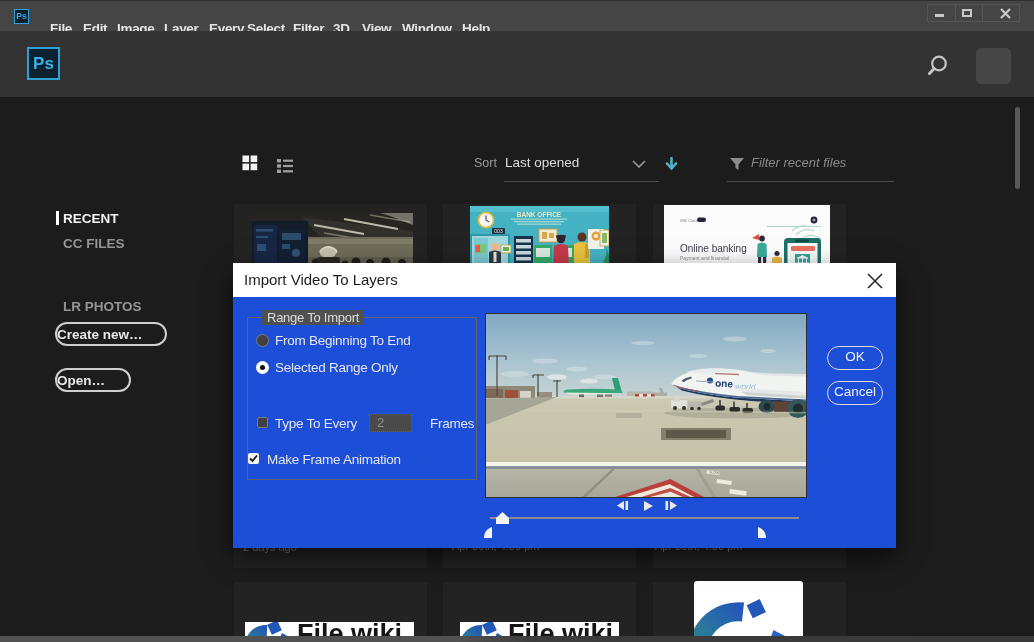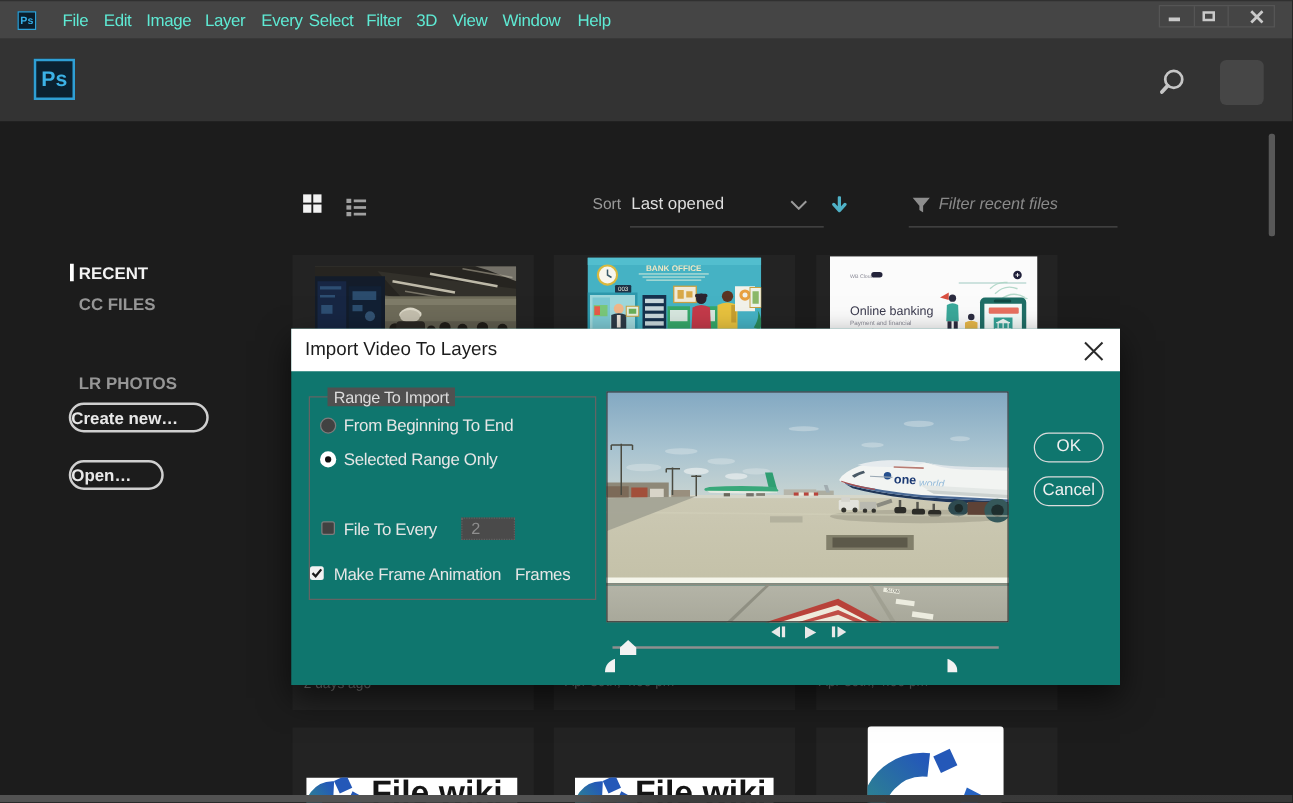--- a/index.html
+++ b/index.html
@@ -2,21 +2,21 @@
 <html><head>
 <meta charset="utf-8">
 <style>
 * { margin:0; padding:0; box-sizing:border-box; }
 html,body { width:1034px; height:642px; overflow:hidden; background:#1c1c1c;
   font-family:"Liberation Sans", sans-serif; }
 .abs { position:absolute; }
 #stage { position:relative; width:1034px; height:642px; overflow:hidden; }
 
 #menubar { left:0; top:0; width:1034px; height:31px; background:#454545; border-top:1px solid #303030; }
-.menuitem { position:absolute; top:0; height:31px; line-height:31px; color:#5eead4; font-size:13.5px; letter-spacing:-0.3px; }
+.menuitem { position:absolute; top:12px; height:31px; line-height:31px; color:#e5e5e5; font-size:13.5px; letter-spacing:-0.3px;font-weight:bold; }
 #psmini { position:absolute; left:14px; top:8px; width:15px; height:15px; background:#0a1e2c;
   border:1px solid #2fa2d8; color:#37b0e8; font-size:8.5px; font-weight:bold; text-align:center; line-height:13px; }
 #winbtns { position:absolute; left:927px; top:3px; width:93px; height:18px; border:1px solid #555555; }
 #winbtns .sep { position:absolute; top:0; width:1px; height:100%; background:#555555; }
 
 #appheader { left:0; top:31px; width:1034px; height:66px; background:#333333; }
 #pslogo { position:absolute; left:27px; top:16px; width:33px; height:33px; background:#0b2130;
   border:2px solid #2f9fd4; color:#3cb2e6; font-size:17px; font-weight:bold; text-align:center; line-height:29px; }
 #profile { position:absolute; left:976px; top:17px; width:35px; height:36px; background:#464646; border-radius:5px; }
 
@@ -25,21 +25,21 @@
 .pillbtn { position:absolute; border:2px solid #cfcfcf; border-radius:14px; color:#e8e8e8;
   font-size:13.5px; font-weight:bold; text-align:left; }
 .card { position:absolute; width:193px; background:#232323; }
 .datetxt { position:absolute; color:#7f7f7f; font-size:11px; }
 #scrollthumb { position:absolute; left:1015px; top:10px; width:5px; height:82px; background:#585858; border-radius:2px; }
 #bottombar { position:absolute; left:0; top:636px; width:1034px; height:6px;
   background:linear-gradient(90deg,#525252 0%,#525252 44%,#3c3c3c 52%,#383838 100%); }
 
 .srtxt { position:absolute; top:59px; height:14px; line-height:14px; }
 
-#dialog { left:233px; top:263px; width:663px; height:285px; background:#0f766e;
+#dialog { left:233px; top:263px; width:663px; height:285px; background:#1d4ed8;
   box-shadow:0 10px 24px rgba(0,0,0,0.6); }
 #dlgtitle { position:absolute; left:0; top:0; width:663px; height:34px; background:#ffffff; }
 #dlgtitle span { position:absolute; left:11px; top:0; line-height:34px; font-size:15px; color:#1c1c1c; }
 .radio { position:absolute; width:13px; height:13px; border-radius:50%; }
 .radio.off { background:#414141; border:1px solid #7d7d7d; }
 .radio.on { background:#ffffff; }
 .radio.on::after { content:""; position:absolute; left:4px; top:4px; width:5px; height:5px; border-radius:50%; background:#111; }
 .cb { position:absolute; width:11px; height:11px; border-radius:2px; }
 .cb.off { background:#414141; border:1px solid #7d7d7d; }
 .cb.on { background:#f2f2f2; }
@@ -298,23 +298,23 @@
       <path d="M2 2 L16 16 M16 2 L2 16" stroke="#2a2a2a" stroke-width="1.6"></path>
     </svg>
 
     <div class="abs" style="left:14px; top:54px; width:230px; height:163px; border:1px solid #646464;"></div>
     <div class="dtxt" style="left:29px; top:47px; background:#505050; padding:0 5px; font-size:13px; color:#dcdcdc;">Range To Import</div>
     <div class="radio off" style="left:23px; top:71px;"></div>
     <div class="dtxt" style="left:42px; top:70px;">From Beginning To End</div>
     <div class="radio on" style="left:23px; top:98px;"></div>
     <div class="dtxt" style="left:42px; top:97px;">Selected Range Only</div>
     <div class="cb off" style="left:24px; top:154px;"></div>
-    <div class="dtxt" style="left:42px; top:153px;">File To Every</div>
+    <div class="dtxt" style="left:42px; top:153px;">Type To Every</div>
     <div class="abs" style="left:136px; top:151px; width:43px; height:18px; background:#4a4a4a; border:1px dotted #616161; color:#8f8f8f; font-size:13px; line-height:16px; padding-left:7px;">2</div>
-    <div class="dtxt" style="left:179px; top:153px;margin-top:36px;">Frames</div>
+    <div class="dtxt" style="left:197px; top:153px;">Frames</div>
     <div class="cb on" style="left:15px; top:190px;"></div>
     <svg class="abs" style="left:15px; top:190px;" width="11" height="11" viewBox="0 0 11 11">
       <path d="M2 5.5 L4.5 8 L9 2.5" stroke="#1a1a1a" stroke-width="1.8" fill="none"></path>
     </svg>
     <div class="dtxt" style="left:34px; top:189px;">Make Frame Animation</div>
 
     <svg class="abs" style="left:252px; top:50px;" width="322" height="185" viewBox="0 0 322 185">
       <defs>
         <linearGradient id="sky" x1="0" y1="0" x2="0" y2="1">
           <stop offset="0" stop-color="#82a8c2"></stop>

